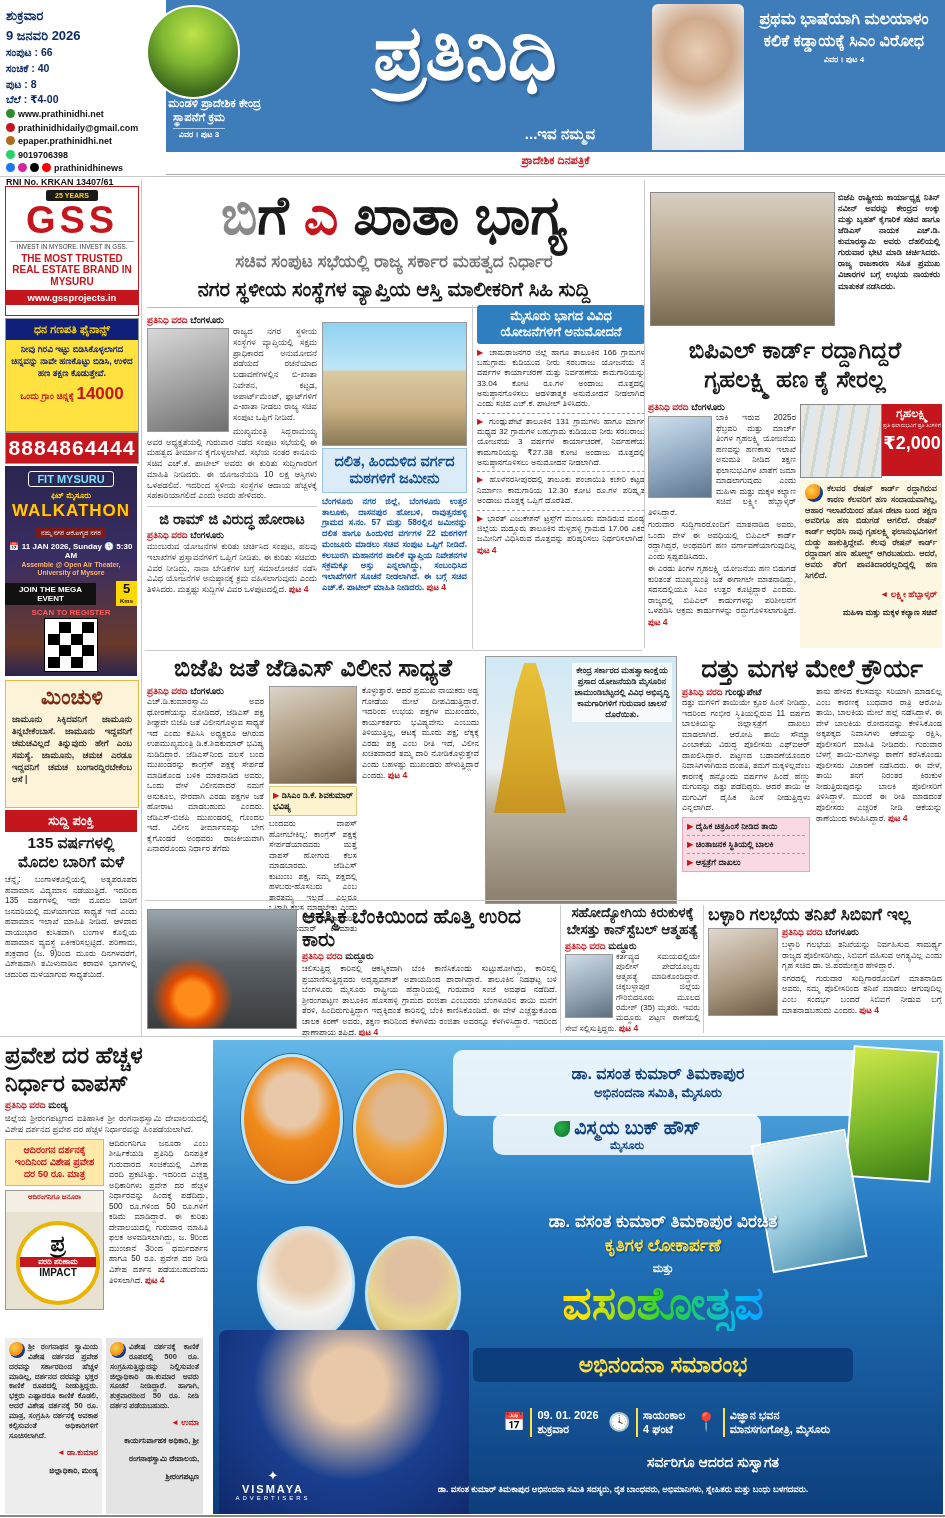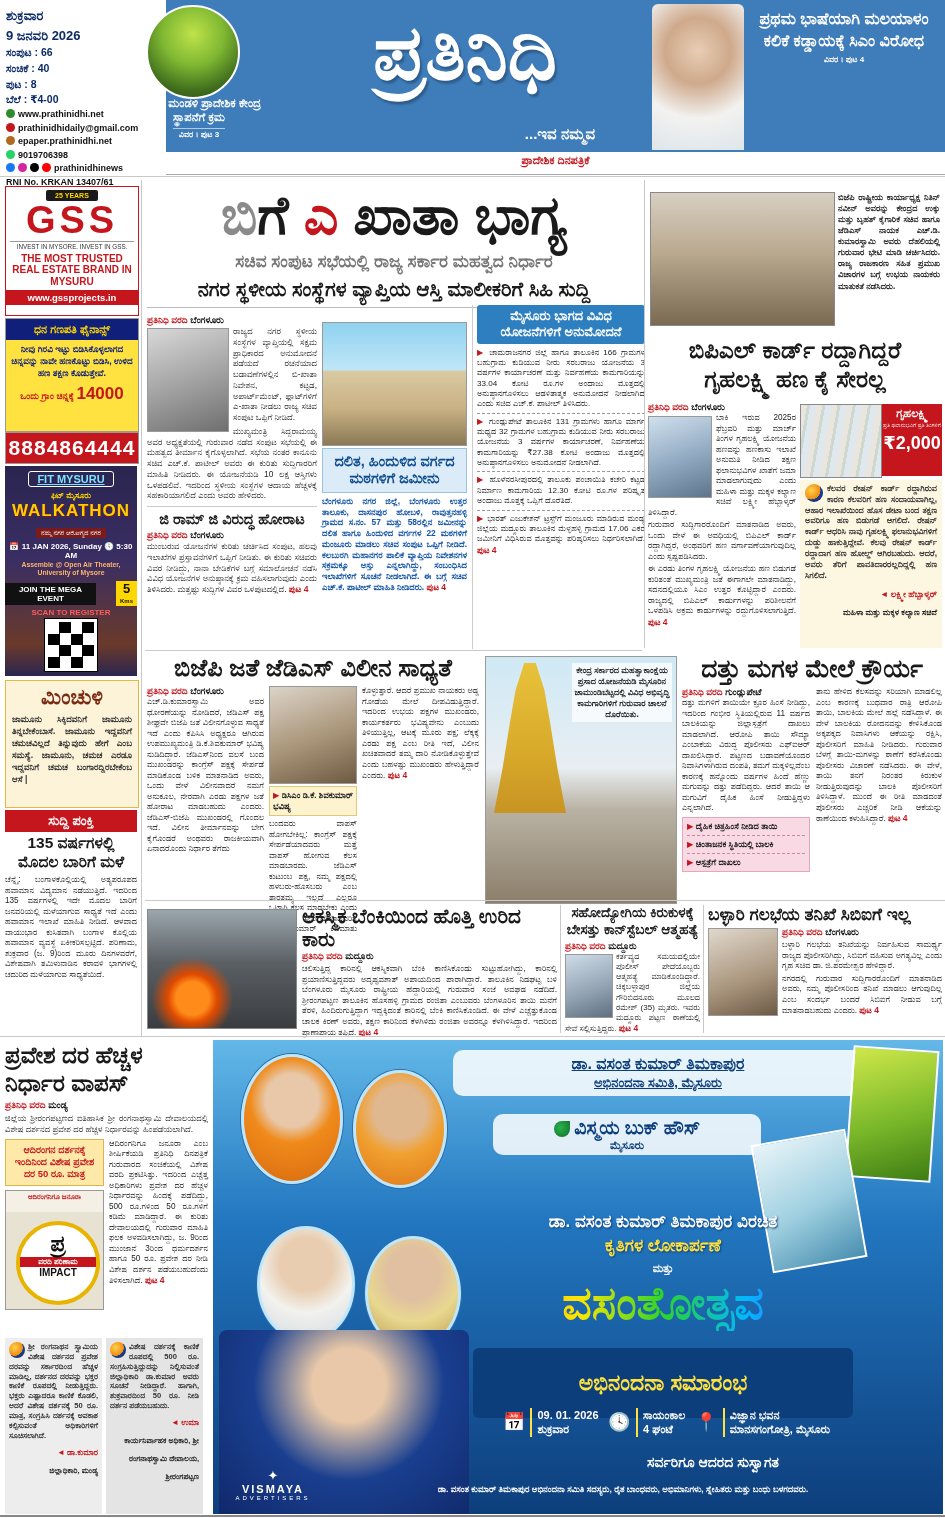--- a/index.html
+++ b/index.html
@@ -81,21 +81,21 @@
     <div style="background:#10207a;color:#ffd700;font-weight:bold;font-size:11px;padding:4px 2px;">ಧನ ಗಣಪತಿ ಫೈನಾನ್ಸ್</div>
     <div style="color:#10207a;font-weight:bold;font-size:8.8px;line-height:1.35;padding:4px 3px;">ನೀವು ಗಿರವಿ ಇಟ್ಟು ಬಿಡಿಸಿಕೊಳ್ಳಲಾಗದ ಚಿನ್ನವನ್ನು ನಾವೇ ಹಣಕೊಟ್ಟು ಬಿಡಿಸಿ, ಉಳಿದ ಹಣ ತಕ್ಷಣ ಕೊಡುತ್ತೇವೆ.</div>
     <div style="font-size:9px;font-weight:bold;color:#c4161c;">
       <span>ಒಂದು ಗ್ರಾಂ ಚಿನ್ನಕ್ಕೆ</span>
       <span style="font-size:17px;">14000</span>
     </div>
   </div>
   <div class="abs c" style="left:5px;top:432px;width:132px;background:#c4161c;color:#fff;font-weight:bold;font-size:21px;letter-spacing:1px;padding:3px 0;border:1px solid #999;">8884864444</div>
 
   <div class="abs c" style="left:5px;top:466px;width:132px;height:210px;background:linear-gradient(180deg,#2a2550 0%,#3a2e63 45%,#6a3a2a 85%,#2a2550 100%);color:#fff;overflow:hidden;">
-    <div style="margin-top:5px;font-weight:bold;font-size:11px;color:#7fe0ff;border:1px solid #fff;display:inline-block;padding:1px 8px;border-radius:3px;text-decoration:underline;">FIT MYSURU</div>
+    <div style="margin-top:5px;font-weight:bold;font-size:11px;color:#7fe0ff;border:1px solid #fff;display:inline-block;padding:1px 8px;border-radius:3px;">FIT MYSURU</div>
     <div style="color:#ffd700;font-size:8px;font-weight:bold;margin-top:4px;">ಫಿಟ್ ಮೈಸೂರು</div>
     <div style="color:#ffcc00;font-size:17px;font-weight:bold;letter-spacing:1px;text-shadow:1px 1px 0 #7a1a1a;">WALKATHON</div>
     <div style="font-size:6.5px;background:#7a1a1a;display:inline-block;padding:1px 5px;">ನಮ್ಮ ನಗರ ಆರೋಗ್ಯದ ನಗರ</div>
     <div style="font-size:8px;font-weight:bold;margin-top:3px;">📅 <span>11 JAN 2026, Sunday</span> 🕔 <span>5:30 AM</span></div>
     <div style="font-size:6.8px;color:#ffb36b;font-weight:bold;line-height:1.25;padding:1px 4px;">Assemble @ Open Air Theater, University of Mysore</div>
     <div style="display:flex;align-items:center;justify-content:center;gap:20px;margin-top:2px;">
       <span style="background:#111;font-size:8px;font-weight:bold;padding:2px 5px;">JOIN THE MEGA EVENT</span>
       <span style="background:#ffd700;color:#111;font-weight:bold;font-size:9px;padding:1px 4px;line-height:1.05;text-align:center;"><span style="font-size:13px;">5</span><br><span style="font-size:6px;">Kms</span></span>
     </div>
     <div style="font-size:8px;font-weight:bold;color:#ff5b5b;margin-top:2px;">SCAN TO REGISTER</div>
@@ -304,38 +304,38 @@
     </div>
   </div>
 
   <div class="abs" style="left:213px;top:1040px;width:730px;height:474px;background:linear-gradient(180deg,#63b8e8 0%,#2277c0 38%,#0d3e7c 100%);overflow:hidden;">
     <div class="oval" style="position:absolute;left:28px;top:14px;width:96px;height:124px;background:radial-gradient(circle at 50% 35%,#e8c8a8 0 28%,#f08a1a 45%,#d86a10 100%);"></div>
     <div class="oval" style="position:absolute;left:140px;top:30px;width:88px;height:112px;background:radial-gradient(circle at 50% 35%,#e0b890 0 30%,#f0a030 50%,#e07818 100%);"></div>
     <div class="oval" style="position:absolute;left:44px;top:186px;width:92px;height:110px;background:radial-gradient(circle at 50% 32%,#e8cdb0 0 30%,#f2f2ee 55%,#cfd8df 100%);"></div>
     <div class="oval" style="position:absolute;left:152px;top:196px;width:90px;height:108px;background:radial-gradient(circle at 50% 32%,#e0c0a0 0 30%,#e8d890 55%,#b89848 100%);"></div>
     <div style="position:absolute;left:6px;top:290px;width:250px;height:184px;background:radial-gradient(circle at 52% 30%,#e8c8a8 0 20%,#1a3f8f 52%,#10286a 100%);border-radius:8px 8px 0 0;"></div>
 
-    <div class="abs c" style="left:240px;top:10px;width:410px;color:#0d3e7c;font-weight:bold;font-size:16px;line-height:1.3;background:rgba(255,255,255,.85);border-radius:10px;padding:4px 0;text-decoration:underline;">
+    <div class="abs c" style="left:240px;top:10px;width:410px;color:#0d3e7c;font-weight:bold;font-size:16px;line-height:1.3;background:rgba(255,255,255,.85);border-radius:10px;padding:14px 0;">
       <div>ಡಾ. ವಸಂತ ಕುಮಾರ್ ತಿಮಕಾಪುರ</div>
       <div style="font-size:13px;">ಅಭಿನಂದನಾ ಸಮಿತಿ, ಮೈಸೂರು</div>
     </div>
     <div class="abs c" style="left:280px;top:74px;width:268px;background:rgba(255,255,255,.85);border-radius:10px;padding:3px 0;">
       <span style="display:inline-block;width:16px;height:16px;background:radial-gradient(circle at 40% 40%,#2bb24a,#0d6e2a);border-radius:50% 0 50% 50%;vertical-align:-3px;"></span>
       <span style="color:#0d3e7c;font-weight:bold;font-size:19px;">ವಿಸ್ಮಯ ಬುಕ್ ಹೌಸ್</span>
       <div style="color:#0d3e7c;font-size:11px;font-weight:bold;">ಮೈಸೂರು</div>
     </div>
 
     <div style="position:absolute;right:8px;top:8px;width:82px;height:128px;background:linear-gradient(160deg,#cfe84a 0%,#7ab82a 55%,#3e7c14 100%);border:2px solid #fff;transform:rotate(4deg);"></div>
     <div style="position:absolute;right:86px;top:96px;width:92px;height:126px;background:linear-gradient(160deg,#e8f4f8 0%,#9ecfe0 55%,#4a8fb0 100%);border:2px solid #fff;transform:rotate(-10deg);"></div>
 
     <div class="abs c" style="left:230px;top:172px;width:440px;color:#fff;font-weight:bold;font-size:17px;text-shadow:1px 1px 2px #0d3e7c;">ಡಾ. ವಸಂತ ಕುಮಾರ್ ತಿಮಕಾಪುರ ವಿರಚಿತ</div>
     <div class="abs c" style="left:230px;top:196px;width:440px;color:#ffe23f;font-weight:bold;font-size:17px;text-shadow:1px 1px 2px #0d3e7c;">ಕೃತಿಗಳ ಲೋಕಾರ್ಪಣೆ</div>
     <div class="abs c" style="left:230px;top:222px;width:440px;color:#fff;font-weight:bold;font-size:11px;">ಮತ್ತು</div>
     <div class="abs c rainbow" style="left:200px;top:236px;width:500px;font-size:46px;font-weight:bold;">ವಸಂತೋತ್ಸವ</div>
-    <div class="abs c" style="left:260px;top:308px;width:380px;background:#0d3e7c;color:#ffe23f;font-weight:bold;font-size:22px;padding:22px 0;border-radius:6px;">ಅಭಿನಂದನಾ ಸಮಾರಂಭ</div>
+    <div class="abs c" style="left:260px;top:308px;width:380px;background:#0d3e7c;color:#ffe23f;font-weight:bold;font-size:22px;padding:4px 0;border-radius:6px;">ಅಭಿನಂದನಾ ಸಮಾರಂಭ</div>
 
     <div class="abs" style="left:290px;top:368px;width:420px;display:flex;gap:10px;color:#fff;">
       <div style="display:flex;gap:5px;align-items:center;">
         <span style="font-size:18px;">📅</span>
         <span style="border-left:2px solid #ffe23f;padding-left:5px;font-weight:bold;font-size:11px;line-height:1.3;"><span>09. 01. 2026</span><br><span>ಶುಕ್ರವಾರ</span></span>
       </div>
       <div style="display:flex;gap:5px;align-items:center;">
         <span style="font-size:18px;">🕓</span>
         <span style="border-left:2px solid #ffe23f;padding-left:5px;font-weight:bold;font-size:11px;line-height:1.3;"><span>ಸಾಯಂಕಾಲ</span><br><span>4 ಘಂಟೆ</span></span>
       </div>

